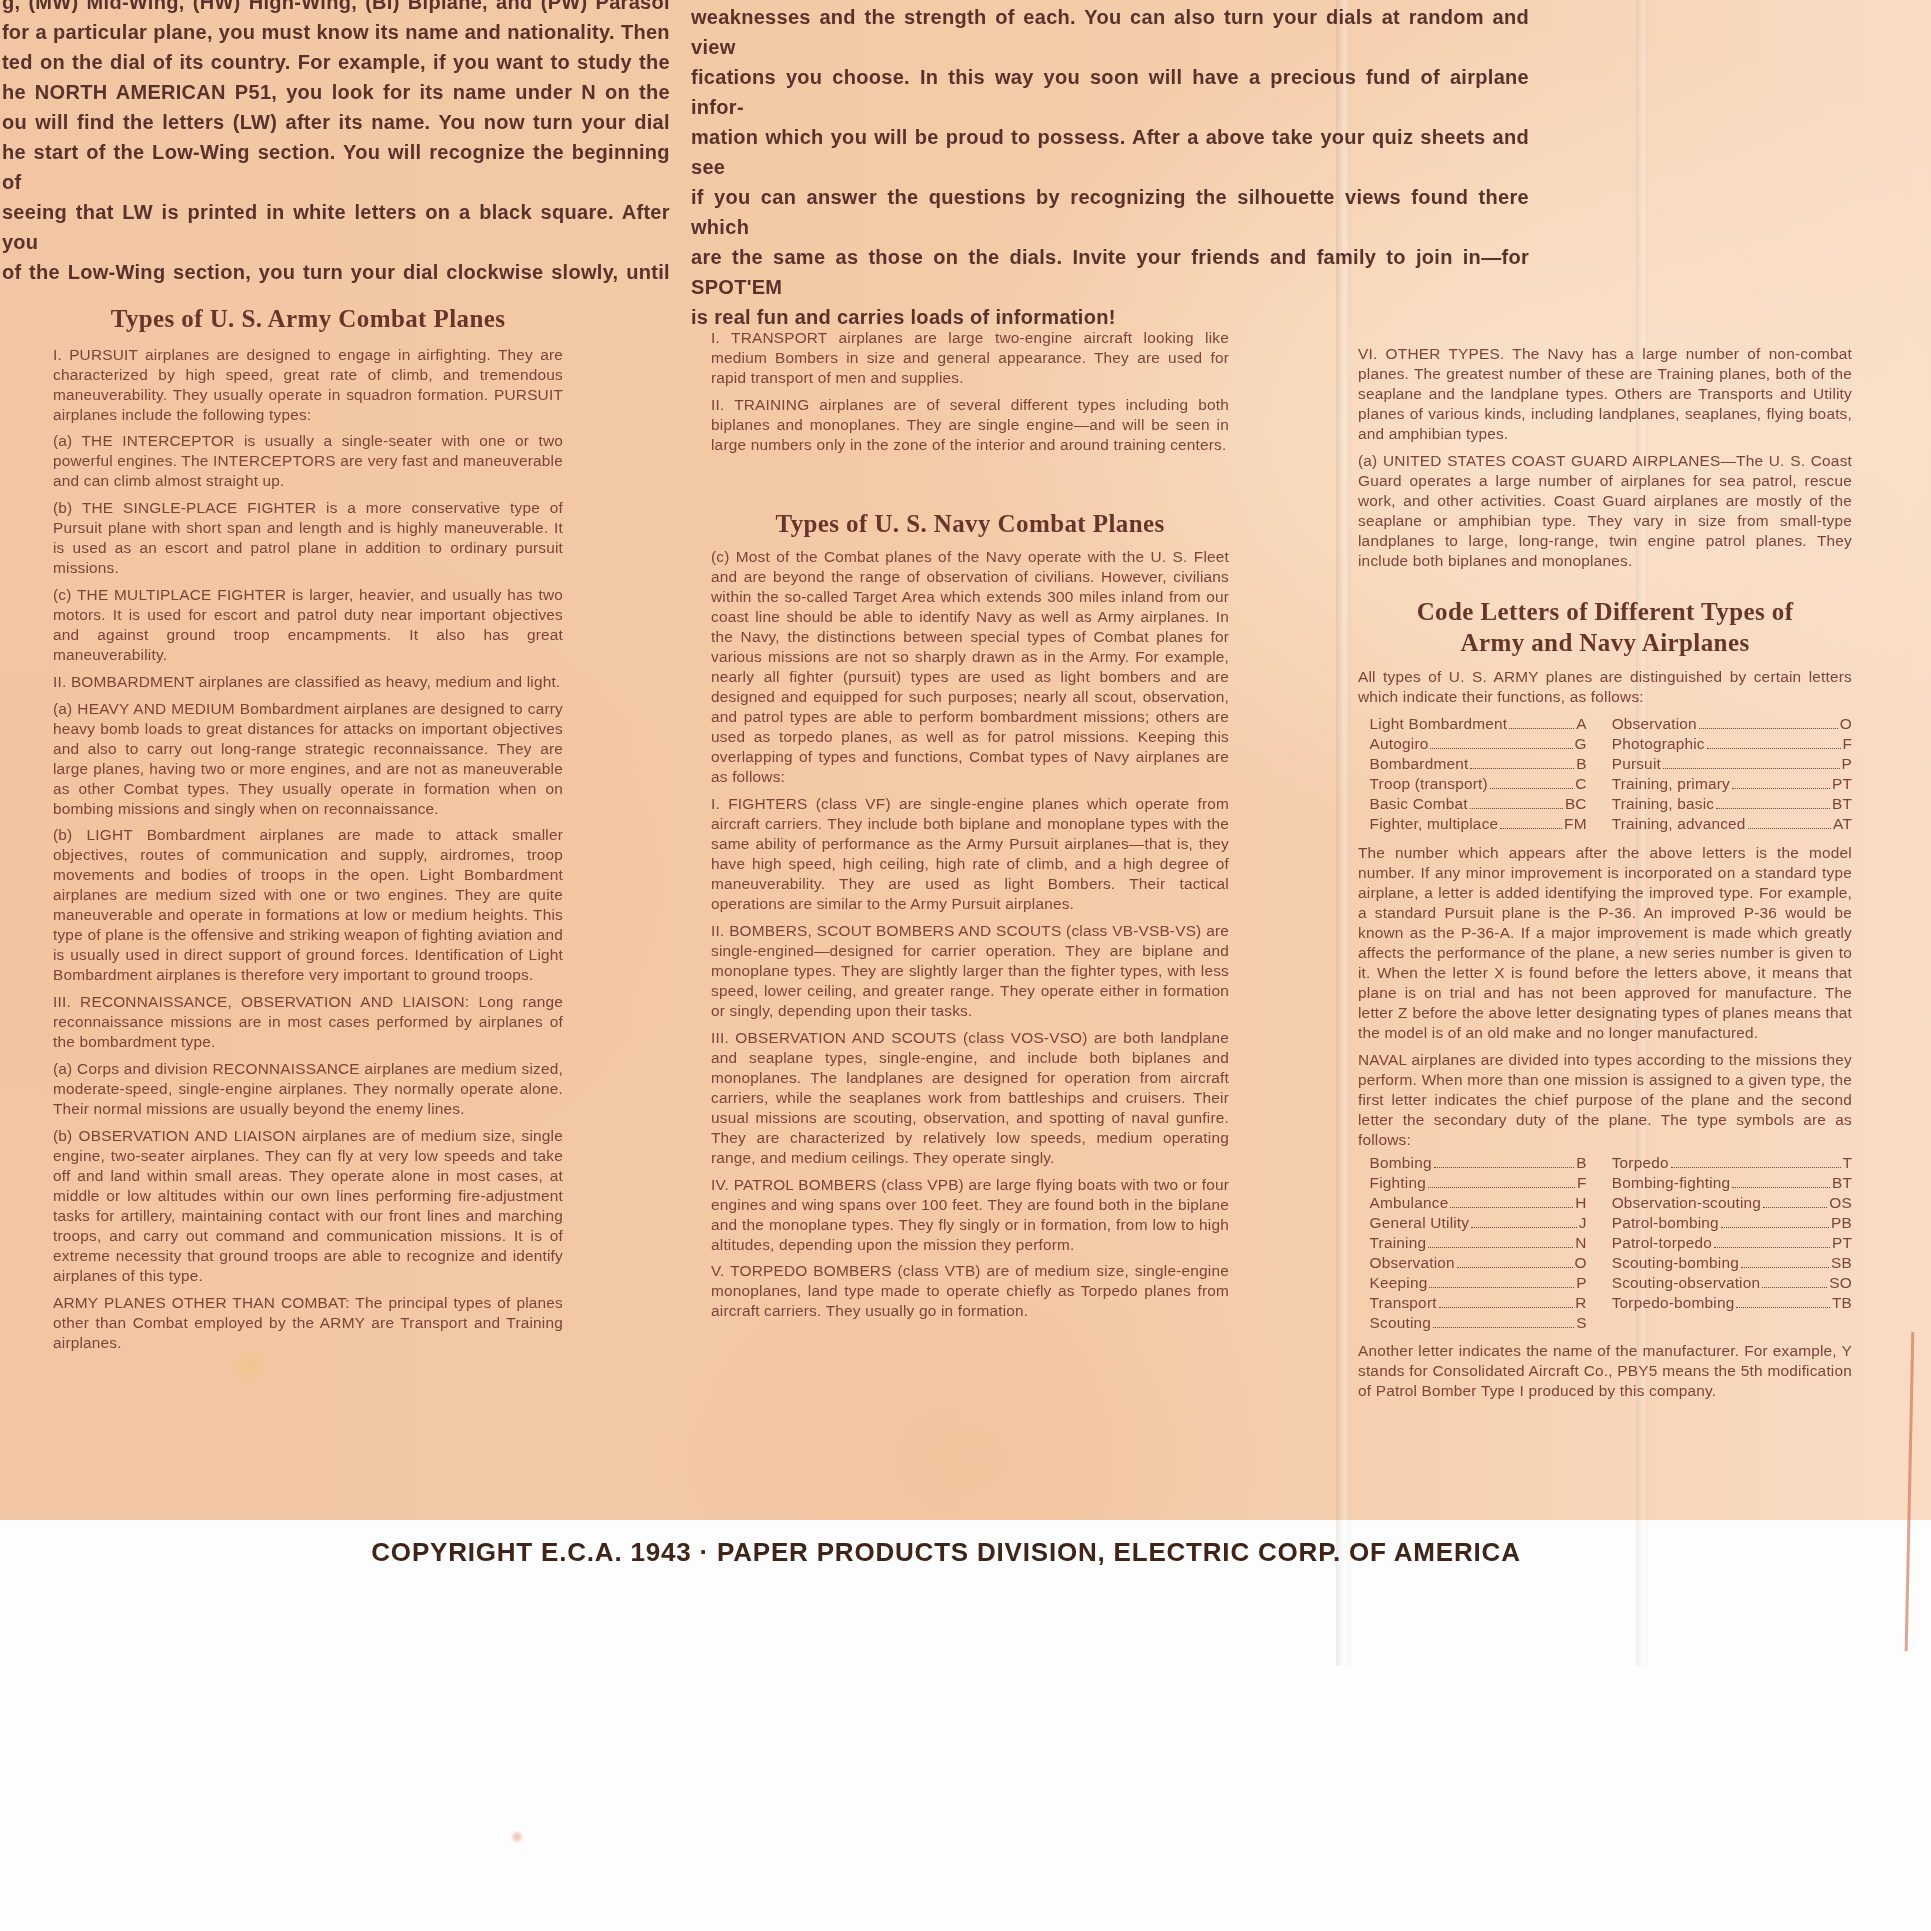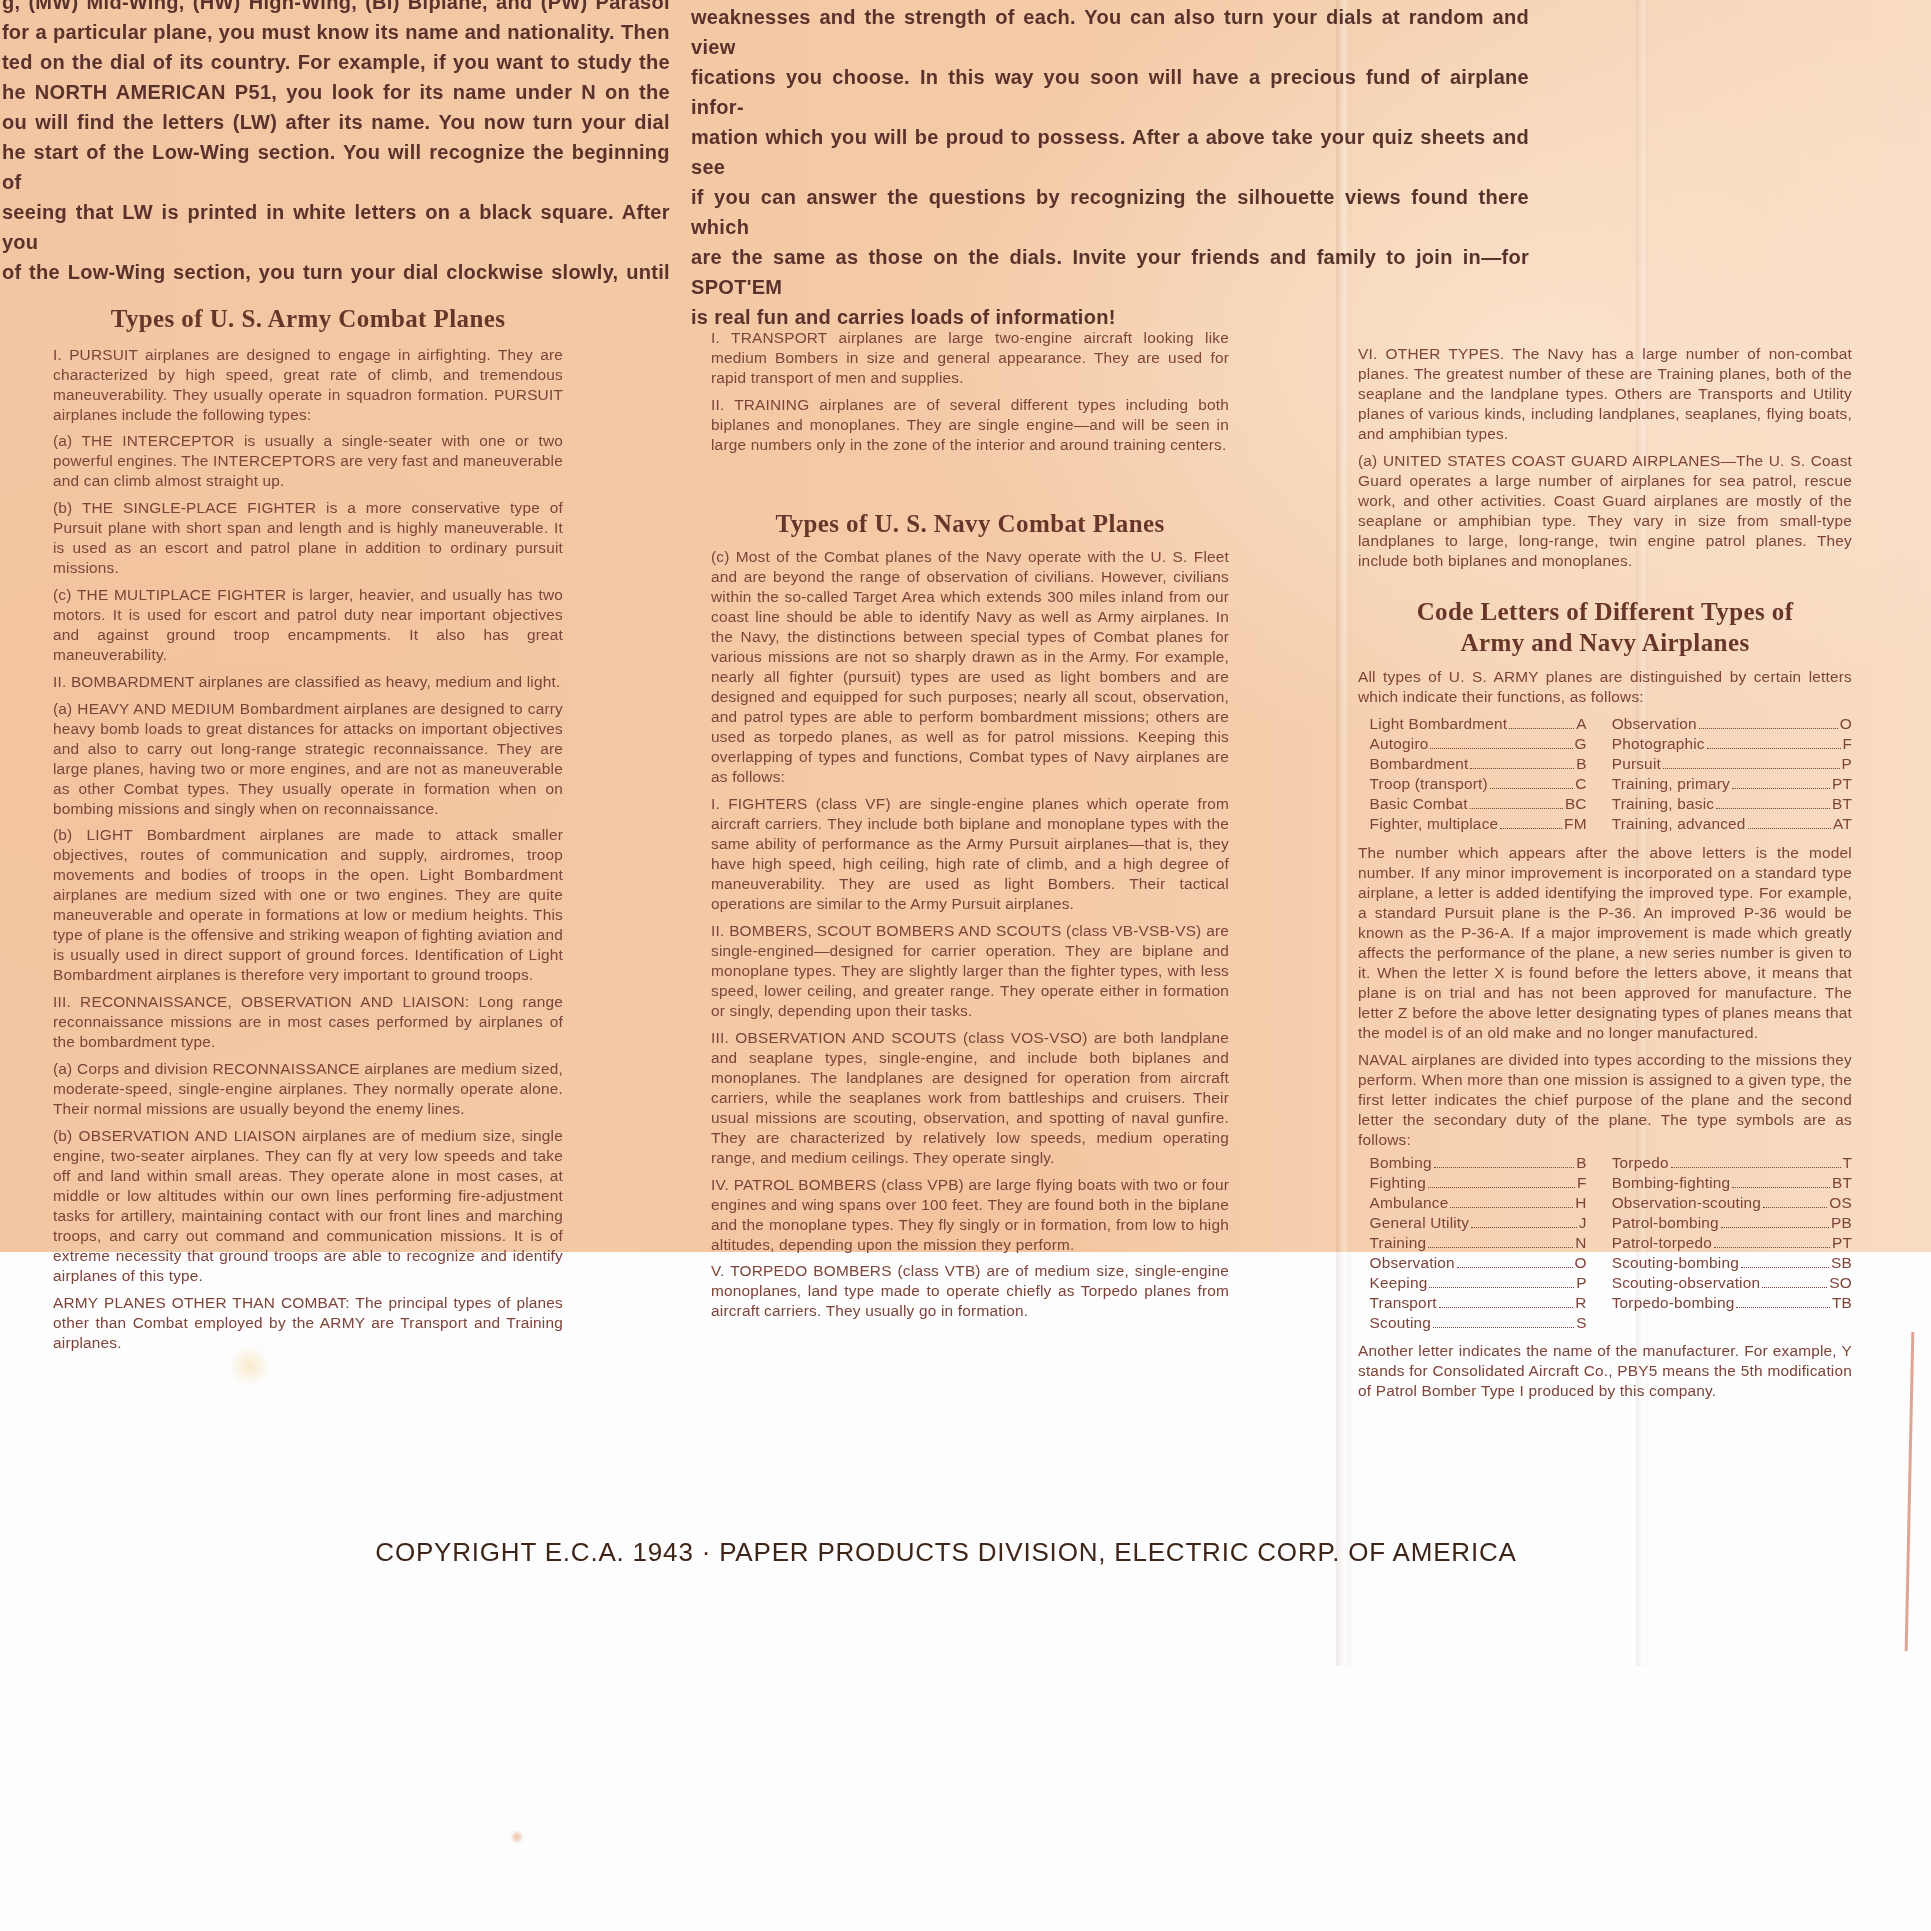--- a/index.html
+++ b/index.html
@@ -3,21 +3,21 @@
 <meta charset="utf-8">
 <style>
   html,body{margin:0;padding:0;}
   body{
     width:1931px;height:1931px;overflow:hidden;
     background:#fdfdfd;
     font-family:"Liberation Sans", sans-serif;
   }
   .page{position:relative;width:1931px;height:1931px;overflow:hidden;}
   .paper{
-    position:absolute;left:0;top:0;width:1931px;height:1252px;
+    position:absolute;left:0;top:0;width:1931px;height:1520px;
     background:
       radial-gradient(869px 579px at 78% 28%, rgba(255,244,228,.45), rgba(255,244,228,0) 70%),
       radial-gradient(734px 502px at 14% 58%, rgba(238,178,128,.16), rgba(238,178,128,0) 70%),
       radial-gradient(483px 386px at 50% 96%, rgba(235,170,120,.18), rgba(235,170,120,0) 70%),
       linear-gradient(90deg,#f2c6a2 0%,#f4caa7 55%,#f5cfae 70%,#f7d6ba 87%,#f9dcc4 100%);
     clip-path:polygon(0 0,2000 0,2000 1702,1968 1712,1902 1730,1700 1726,1560 1720,1498 1726,1478 1698,1300 1700,1170 1696,980 1700,800 1692,620 1698,430 1692,300 1688,262 1682,210 1696,150 1684,60 1680,0 1690);
   }
   .crease{position:absolute;top:0;height:1666px;pointer-events:none;}
   .crease-a{left:1336px;width:15.4px;background:linear-gradient(90deg,rgba(110,60,40,.10),rgba(255,255,255,.28) 55%,rgba(110,60,40,.04));}
   .crease-b{left:1636px;width:11.6px;background:linear-gradient(90deg,rgba(110,60,40,.07),rgba(255,255,255,.22) 60%,rgba(110,60,40,.03));}
@@ -53,21 +53,21 @@
   .code-table{display:flex;gap:25px;margin:2.9px 0 8.7px;padding-left:11.6px;}
   .code-col{flex:1;min-width:0;}
   .code-col:first-child{flex:0 0 45%;}
   .code-row{display:flex;align-items:baseline;line-height:20px;}
   .code-label{white-space:nowrap;}
   .leader{flex:1;border-bottom:1.9px dotted #7d4338;margin:0 1.9px 2.9px;min-width:11.6px;}
   .code-letter{white-space:nowrap;}
 
   .copyright{
     position:absolute;left:0;top:1537px;width:1892px;text-align:center;
-    font-weight:normal;font-size:26px;letter-spacing:0.8px;color:#3f2418;
+    font-weight:bold;font-size:26px;letter-spacing:0.8px;color:#3f2418;
   }
 </style>
 </head>
 <body>
 
 <div class="page">
   <div class="paper">
     <div class="crease crease-a"></div>
     <div class="crease crease-b"></div>
     <div class="edge-line"></div>

